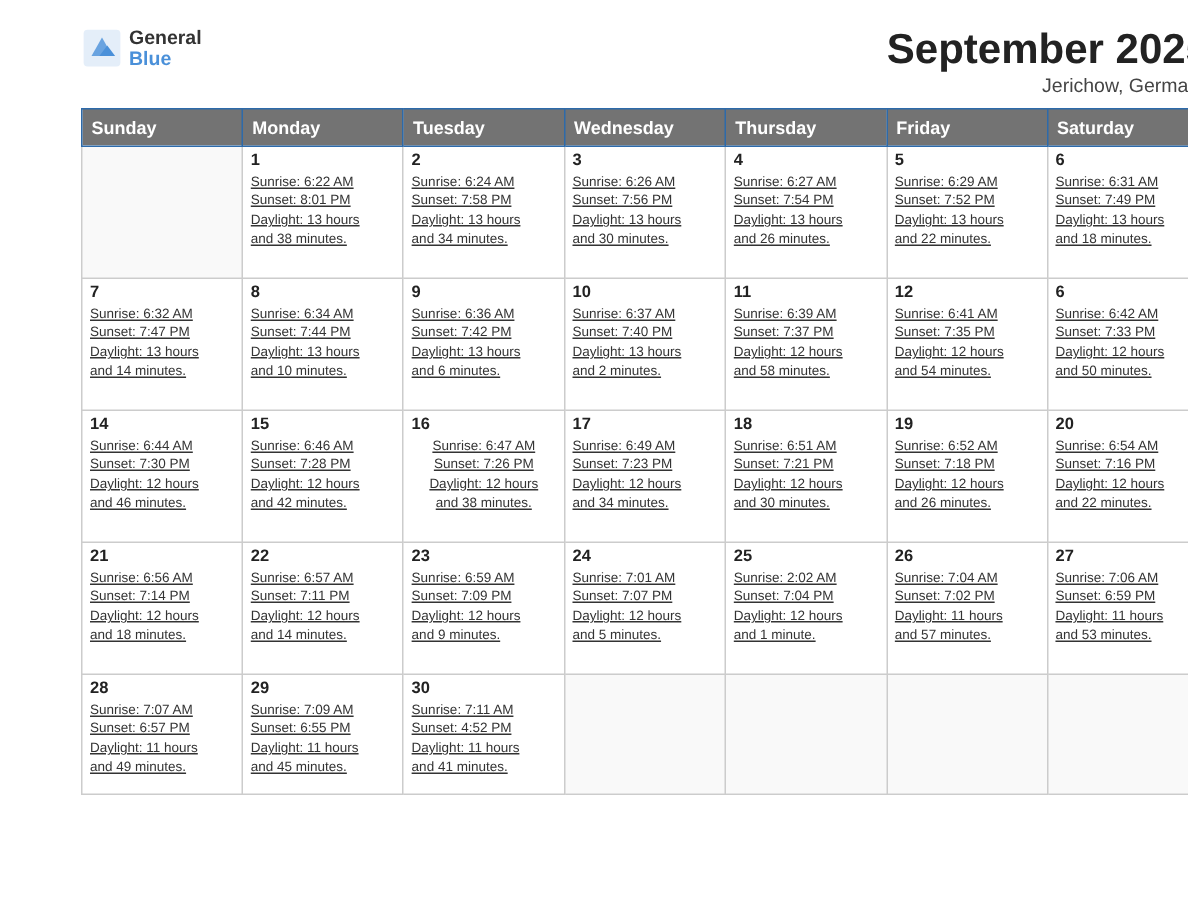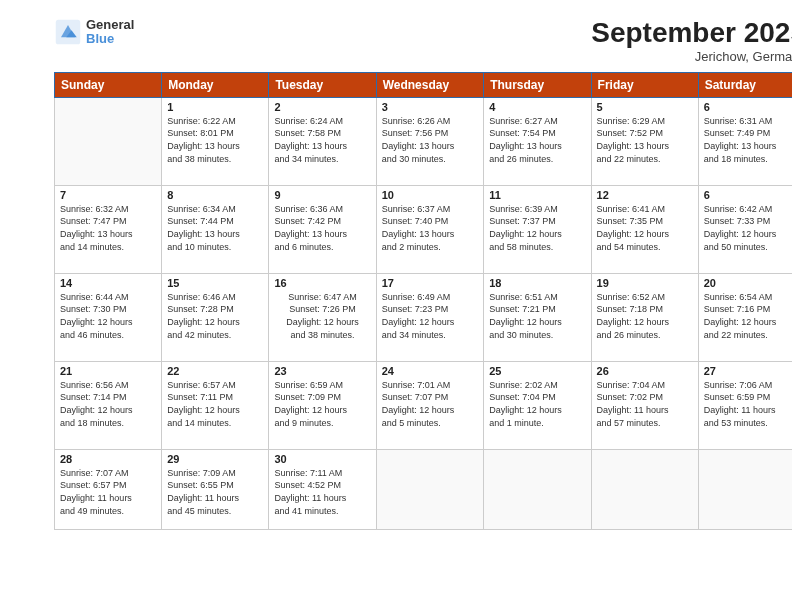--- a/index.html
+++ b/index.html
@@ -56,21 +56,21 @@
       font-size: 13px;
       font-weight: 400;
       color: #444;
     }
     .calendar {
       width: 100%;
       border-collapse: collapse;
       flex: 1;
     }
     .calendar th {
-      background: #c2410c;
+      background: #737373;
       color: #fff;
       font-size: 12px;
       font-weight: 600;
       padding: 5px 6px;
       text-align: left;
       border: 1px solid #2d6aaa;
     }
     .calendar td {
       border: 1px solid #ccc;
       vertical-align: top;
@@ -84,20 +84,21 @@
       font-size: 11px;
       font-weight: 600;
       color: #222;
       display: block;
       margin-bottom: 2px;
     }
     .day-info {
       font-size: 9px;
       color: #333;
       line-height: 1.4;
+      text-decoration: underline;
     }
     .empty-cell {
       background: #f9f9f9;
     }
     .last-row td {
       height: 80px;
     }
   </style>
 </head>
 <body>

